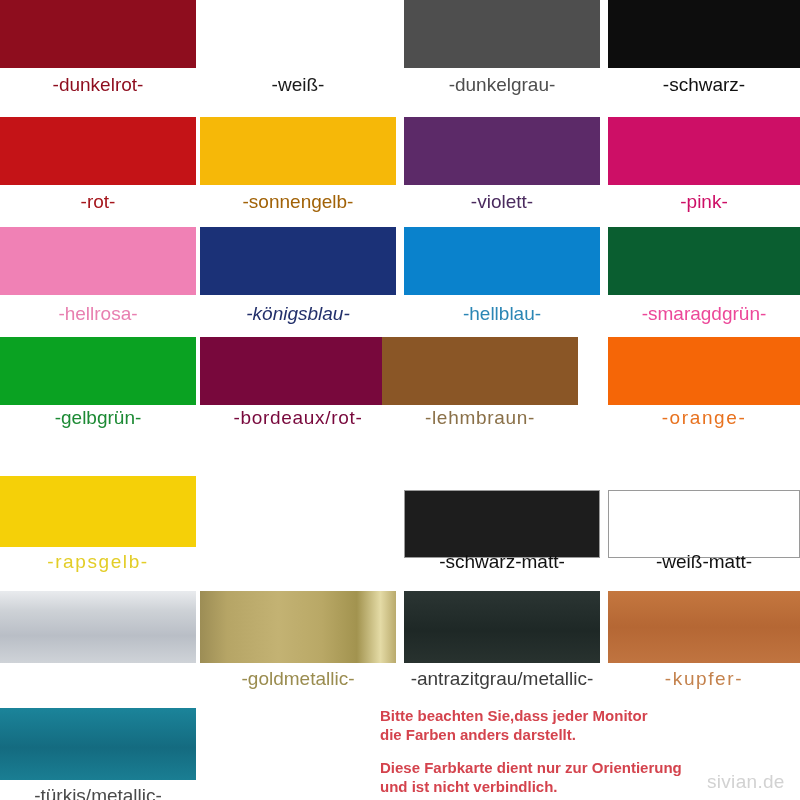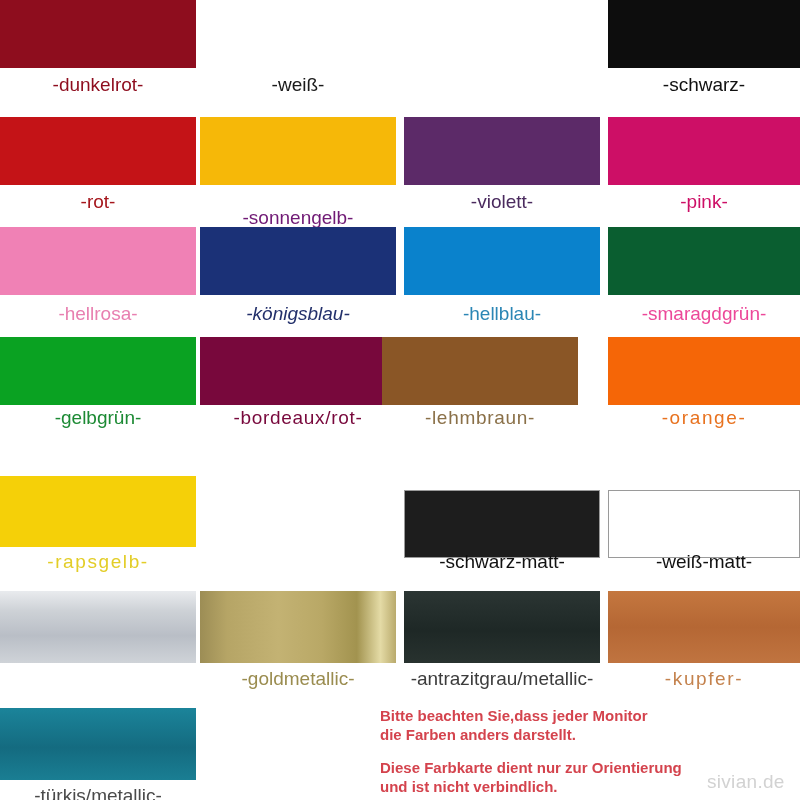--- a/index.html
+++ b/index.html
@@ -127,31 +127,35 @@
 
 <div id="chart">
     <div class="cell" style="left: 0px; top: 0px; width: 196px; height: 98px;">
       <div class="swatch" style="height: 68px; background: rgb(142, 13, 30);"></div>
       <div class="label" style="top: 74px; color: rgb(142, 13, 30);">-dunkelrot-</div>
     </div>
     <div class="cell" style="left: 200px; top: 0px; width: 196px; height: 98px;">
       <div class="swatch" style="height: 68px; background: rgb(255, 255, 255);"></div>
       <div class="label" style="top: 74px; color: rgb(26, 26, 26);">-weiß-</div>
     </div>
+    <div class="cell" style="left: 404px; top: 0px; width: 196px; height: 98px;">
+      <div class="swatch" style="height: 68px; background: rgb(78, 78, 78);"></div>
+      <div class="label" style="top: 74px; color: rgb(78, 78, 78);">-dunkelgrau-</div>
+    </div>
     <div class="cell" style="left: 608px; top: 0px; width: 192px; height: 98px;">
       <div class="swatch" style="height: 68px; background: rgb(13, 13, 13);"></div>
       <div class="label" style="top: 74px; color: rgb(17, 17, 17);">-schwarz-</div>
     </div>
     <div class="cell" style="left: 0px; top: 117px; width: 196px; height: 98px;">
       <div class="swatch" style="height: 68px; background: rgb(196, 19, 23);"></div>
       <div class="label" style="top: 74px; color: rgb(165, 22, 28);">-rot-</div>
     </div>
     <div class="cell" style="left: 200px; top: 117px; width: 196px; height: 98px;">
       <div class="swatch" style="height: 68px; background: rgb(246, 184, 8);"></div>
-      <div class="label" style="top: 74px; color: #701a75; margin-top: 16px;">-sonnengelb-</div>
+      <div class="label" style="top: 74px; color: #a16207;">-sonnengelb-</div>
     </div>
     <div class="cell" style="left: 404px; top: 117px; width: 196px; height: 98px;">
       <div class="swatch" style="height: 68px; background: rgb(92, 42, 104);"></div>
       <div class="label" style="top: 74px; color: rgb(74, 42, 94);">-violett-</div>
     </div>
     <div class="cell" style="left: 0px; top: 227px; width: 196px; height: 100px;">
       <div class="swatch" style="height: 68px; background: rgb(240, 129, 181);"></div>
       <div class="label" style="top: 76px; color: rgb(232, 127, 176);">-hellrosa-</div>
     </div>
     <div class="cell" style="left: 608px; top: 117px; width: 192px; height: 98px;">

